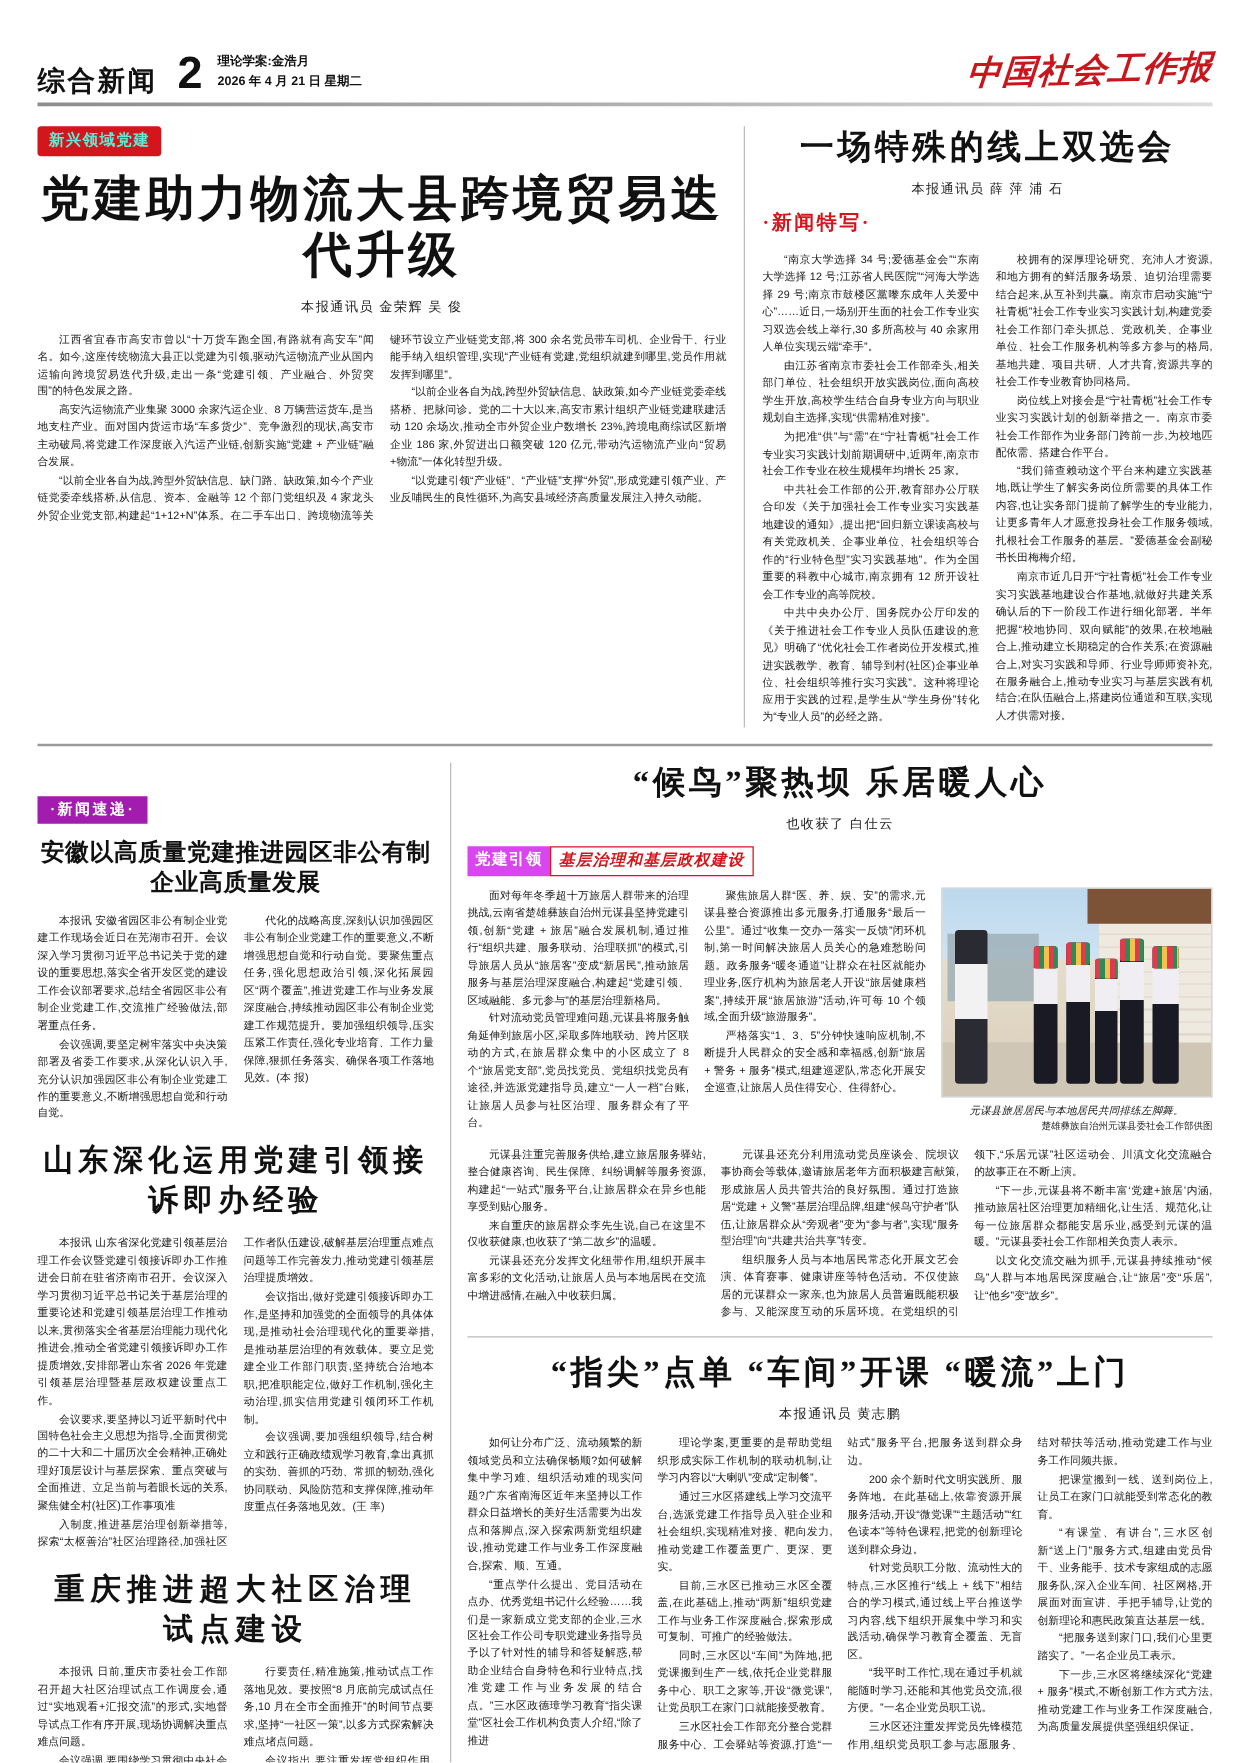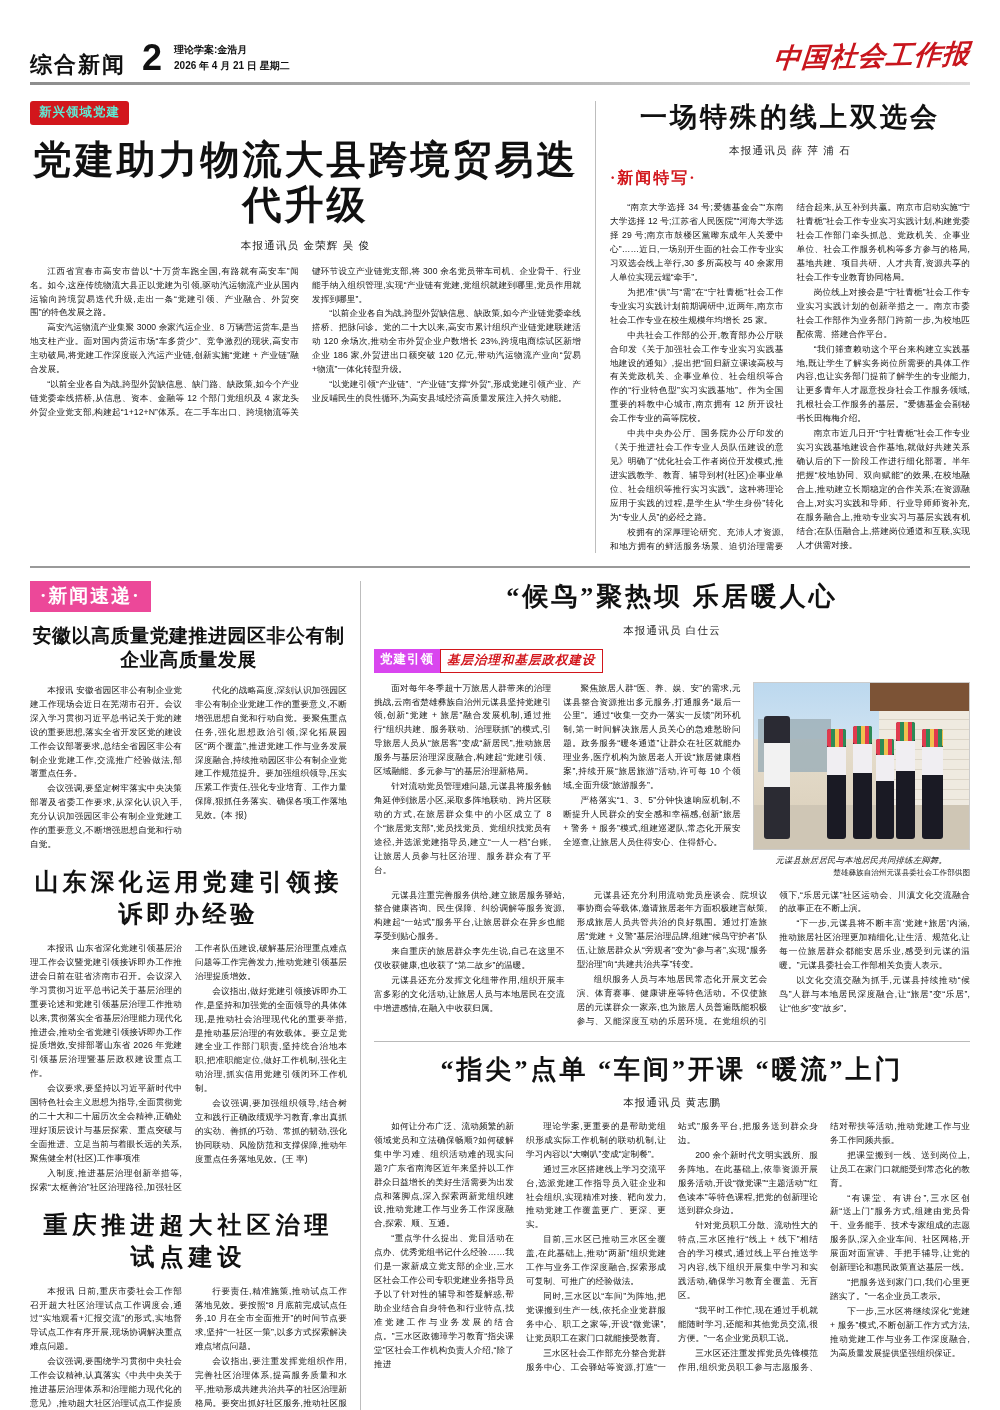--- a/index.html
+++ b/index.html
@@ -54,22 +54,22 @@
   .cols2{column-count:2;column-gap:13px;margin-top:12px;}
   .cols3{column-count:3;column-gap:12px;margin-top:10px;}
   .cols4{column-count:4;column-gap:12px;margin-top:10px;}
   p.bt{font-size:8.6px;line-height:1.62;text-align:justify;text-justify:inter-ideograph;
       margin:0 0 1px;text-indent:2em;font-family:"Liberation Sans","DejaVu Sans",sans-serif;
       color:#161616;letter-spacing:.1px;}
 
   .hr-thin{height:1px;background:#b9b9b9;margin:12px 0;}
   .hr-thick{height:2px;background:#9a9a9a;margin:13px 0;}
 
-  .sect-tag{display:inline-block;background:#ec4899;color:#fff;font-weight:700;
-     font-family:"Liberation Serif","DejaVu Serif",serif;font-size:19px;padding:2px 10px 3px;letter-spacing:2px;}
+  .sect-tag{display:inline-block;background:#a21caf;color:#fff;font-weight:700;
+     font-family:"Liberation Serif","DejaVu Serif",serif;font-size:12px;padding:2px 10px 3px;letter-spacing:2px;margin-top:27px;}
   .newsfeature{color:#d2161c;font-weight:700;font-size:16px;letter-spacing:2px;
      font-family:"Liberation Serif","DejaVu Serif",serif;margin:10px 0 6px;}
 
   .partytag{display:flex;align-items:stretch;margin:0 0 9px;}
   .pt-a{background:#d946ef;color:#fff;font-weight:700;font-size:12.5px;padding:2px 6px 3px;
       font-family:"Liberation Serif","DejaVu Serif",serif;letter-spacing:1px;}
   .pt-b{border:1.5px solid #d2161c;color:#d2161c;font-weight:700;font-size:12.5px;
       padding:2px 6px 3px;font-family:"Liberation Serif","DejaVu Serif",serif;letter-spacing:1px;
       font-style:italic;}
 
@@ -134,20 +134,21 @@
     </div>
 
     <div class="vdiv"></div>
 
     <div class="top-right">
       <h2 class="head2">一场特殊的线上双选会</h2>
       <div class="byline">本报通讯员  薛  萍  浦  石</div>
       <div class="newsfeature">·新闻特写·</div>
       <div class="cols2">
         <p class="bt">“南京大学选择 34 号;爱德基金会”“东南大学选择 12 号;江苏省人民医院”“河海大学选择 29 号;南京市鼓楼区黨嚟东成年人关爱中心”……近日,一场别开生面的社会工作专业实习双选会线上举行,30 多所高校与 40 余家用人单位实现云端“牵手”。</p>
+        <p class="bt">由江苏省南京市委社会工作部牵头,相关部门单位、社会组织开放实践岗位,面向高校学生开放,高校学生结合自身专业方向与职业规划自主选择,实现“供需精准对接”。</p>
         <p class="bt">为把准“供”与“需”在“宁社青栀”社会工作专业实习实践计划前期调研中,近两年,南京市社会工作专业在校生规模年均增长 25 家。</p>
         <p class="bt">中共社会工作部的公开,教育部办公厅联合印发《关于加强社会工作专业实习实践基地建设的通知》,提出把“回归新立课读高校与有关党政机关、企事业单位、社会组织等合作的“行业特色型”实习实践基地”。作为全国重要的科教中心城市,南京拥有 12 所开设社会工作专业的高等院校。</p>
         <p class="bt">中共中央办公厅、国务院办公厅印发的《关于推进社会工作专业人员队伍建设的意见》明确了“优化社会工作者岗位开发模式,推进实践教学、教育、辅导到村(社区)企事业单位、社会组织等推行实习实践”。这种将理论应用于实践的过程,是学生从“学生身份”转化为“专业人员”的必经之路。</p>
         <p class="bt">校拥有的深厚理论研究、充沛人才资源,和地方拥有的鲜活服务场景、迫切治理需要结合起来,从互补到共赢。南京市启动实施“宁社青栀”社会工作专业实习实践计划,构建党委社会工作部门牵头抓总、党政机关、企事业单位、社会工作服务机构等多方参与的格局,基地共建、项目共研、人才共育,资源共享的社会工作专业教育协同格局。</p>
         <p class="bt">岗位线上对接会是“宁社青栀”社会工作专业实习实践计划的创新举措之一。南京市委社会工作部作为业务部门跨前一步,为校地匹配依需、搭建合作平台。</p>
         <p class="bt">“我们筛查赖动这个平台来构建立实践基地,既让学生了解实务岗位所需要的具体工作内容,也让实务部门提前了解学生的专业能力,让更多青年人才愿意投身社会工作服务领域,扎根社会工作服务的基层。”爱德基金会副秘书长田梅梅介绍。</p>
         <p class="bt">南京市近几日开“宁社青栀”社会工作专业实习实践基地建设合作基地,就做好共建关系确认后的下一阶段工作进行细化部署。半年把握“校地协同、双向赋能”的效果,在校地融合上,推动建立长期稳定的合作关系;在资源融合上,对实习实践和导师、行业导师师资补充,在服务融合上,推动专业实习与基层实践有机结合;在队伍融合上,搭建岗位通道和互联,实现人才供需对接。</p>
       </div>
     </div>
   </div>
@@ -185,21 +186,21 @@
 
       </div>
 
     </div>
 
     <div class="vdiv"></div>
 
     <div class="mz-right">
 
       <h2 class="head-mid">“候鸟”聚热坝    乐居暖人心</h2>
-      <div class="byline">本报通讯员  白仕云</div>
+      <div class="byline">也收获了  白仕云</div>
 
       <div class="partytag" style="margin-top:11px">
         <span class="pt-a">党建引领</span>
         <span class="pt-b">基层治理和基层政权建设</span>
       </div>
 
       <div class="twocol-img">
         <div style="width:31%">
           <p class="bt">面对每年冬季超十万旅居人群带来的治理挑战,云南省楚雄彝族自治州元谋县坚持党建引领,创新“党建 + 旅居”融合发展机制,通过推行“组织共建、服务联动、治理联抓”的模式,引导旅居人员从“旅居客”变成“新居民”,推动旅居服务与基层治理深度融合,构建起“党建引领、区域融能、多元参与”的基层治理新格局。</p>
           <p class="bt">针对流动党员管理难问题,元谋县将服务触角延伸到旅居小区,采取多阵地联动、跨片区联动的方式,在旅居群众集中的小区成立了 8 个“旅居党支部”,党员找党员、党组织找党员有途径,并选派党建指导员,建立“一人一档”台账,让旅居人员参与社区治理、服务群众有了平台。</p>

